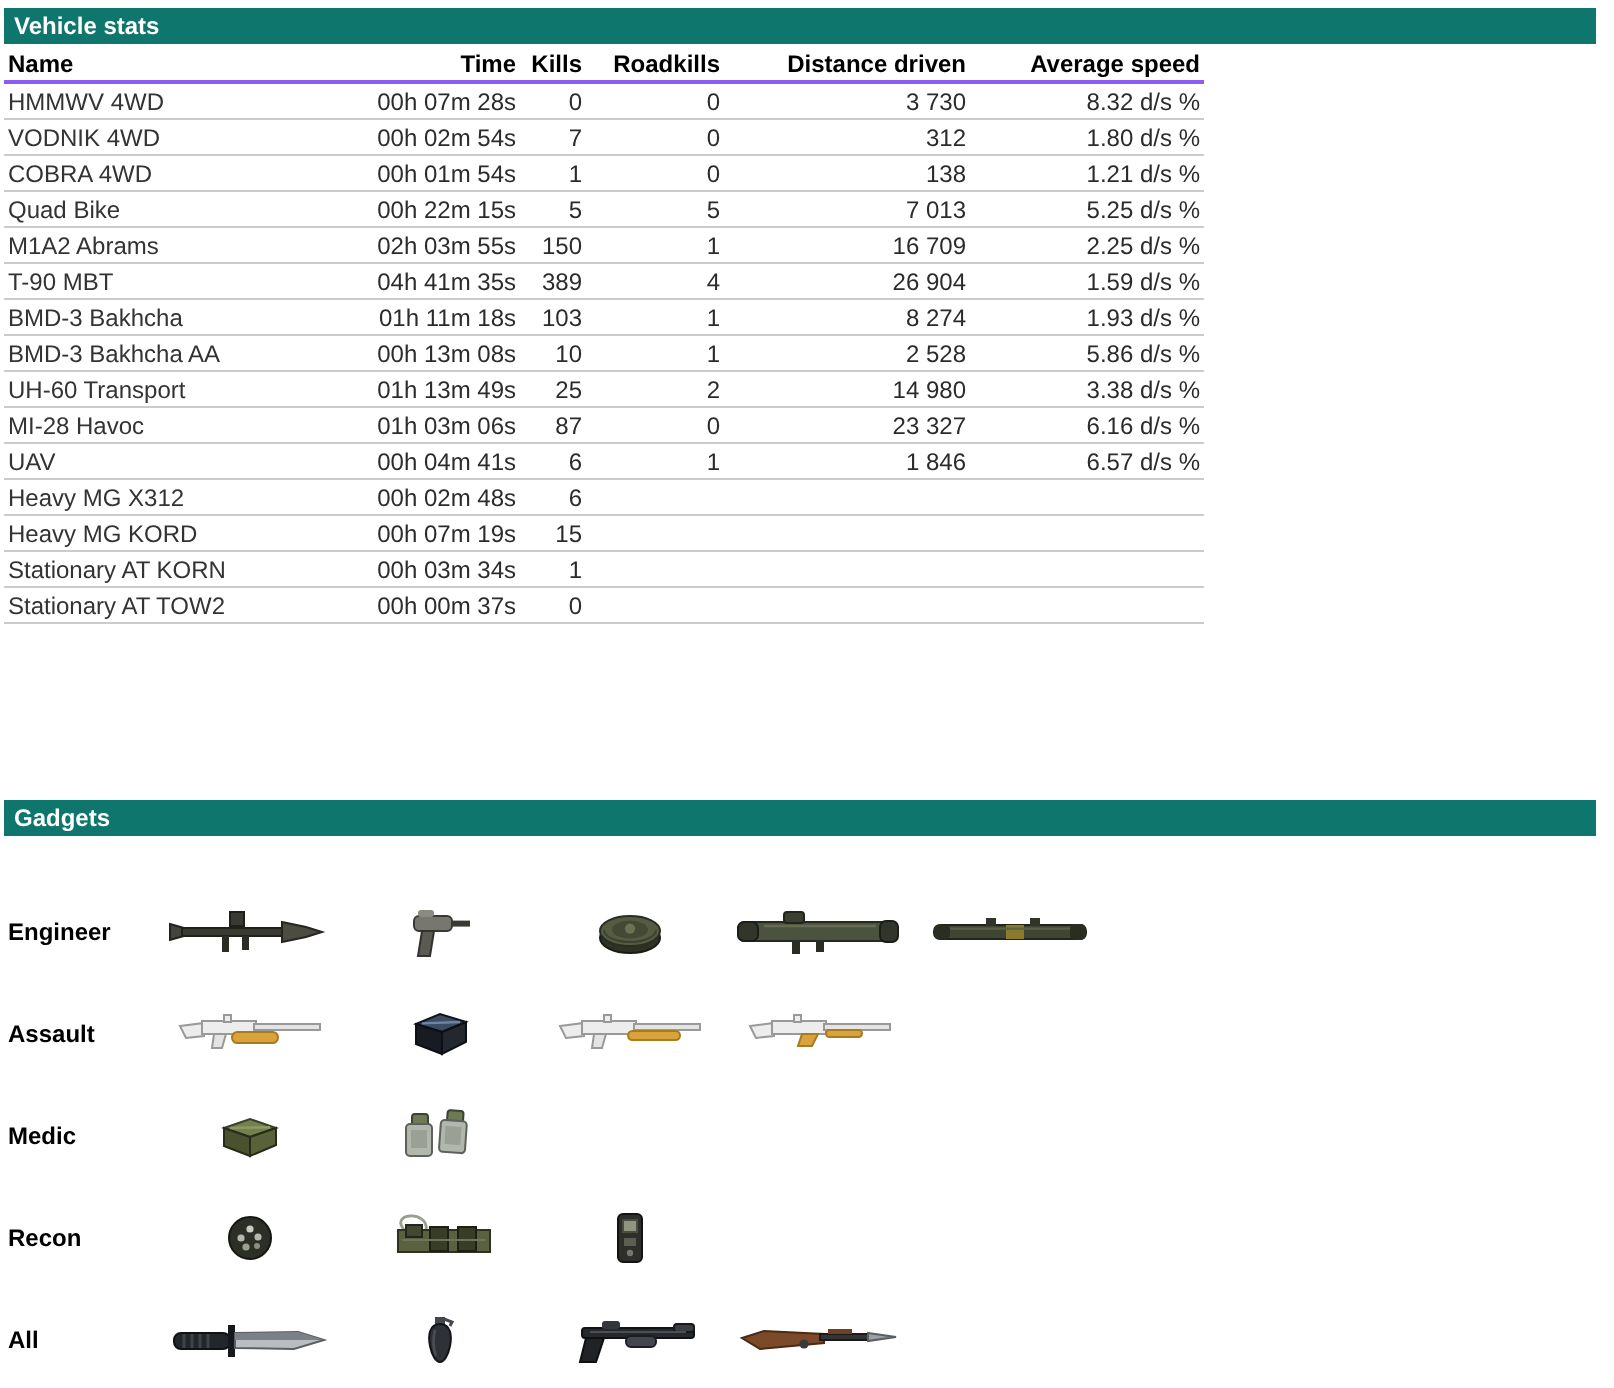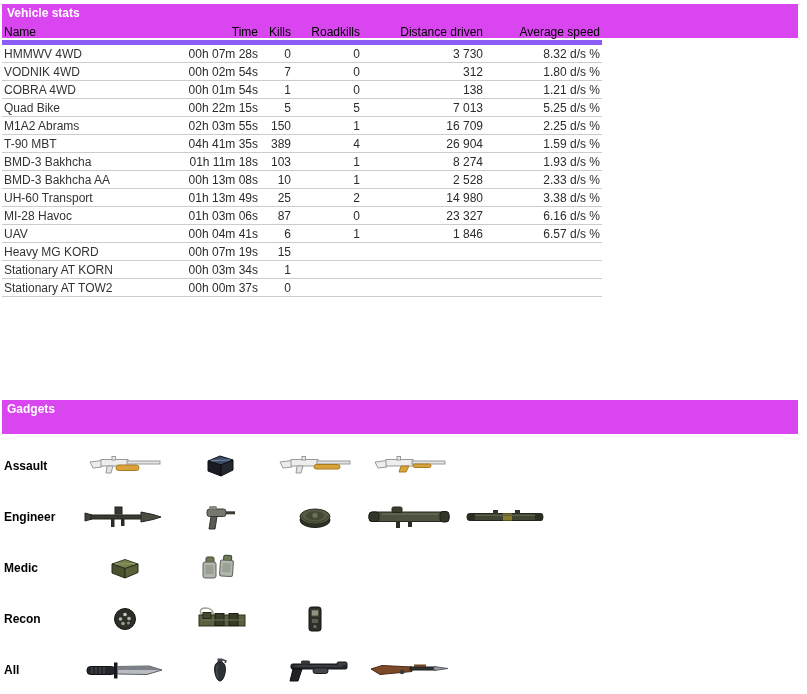--- a/index.html
+++ b/index.html
@@ -1,25 +1,25 @@
 <!DOCTYPE html>
 <html><head>
 <meta charset="utf-8">
 <style>
   html,body{margin:0;padding:0;background:#fff;}
   .page{position:relative;width:807px;height:694px;background:#fff;overflow:hidden;
         font-family:"Liberation Sans",sans-serif;}
-  .section-bar{position:absolute;left:2px;width:791px;height:34px;background:#d946ef;
+  .section-bar{position:absolute;left:2px;width:791px;height:18px;background:#0f766e;
         color:#fff;font-size:12px;font-weight:bold;line-height:18px;padding-left:5px;}
   #bar-vehicle{top:4px;}
   #bar-gadgets{top:400px;}
   table.stats{position:absolute;left:2px;top:24px;width:600px;border-collapse:collapse;
         table-layout:fixed;font-size:12px;color:#222;}
-  table.stats th{font-weight:normal;color:#000;text-align:right;padding:1px 2px;height:14px;
-        border-bottom:5px solid #8b5cf6;white-space:nowrap;}
+  table.stats th{font-weight:bold;color:#000;text-align:right;padding:1px 2px;height:14px;
+        border-bottom:2px solid #8b5cf6;white-space:nowrap;}
   table.stats th.col-name{text-align:left;}
   table.stats td{text-align:right;padding:0 2px;height:17px;border-bottom:1px solid #ccc;
         white-space:nowrap;color:#2b2b2b;}
   table.stats td.cell-name{text-align:left;color:#333;}
   .gadget-rows{position:absolute;left:2px;top:440px;width:560px;}
   .gadget-row{display:flex;height:51px;align-items:center;}
   .gadget-label{width:73px;font-weight:bold;font-size:12px;color:#000;padding-left:2px;}
   .gadget-cell{width:95px;height:51px;display:flex;justify-content:center;align-items:center;}
   .gicon{display:inline-flex;}
   .gicon svg{display:block;}
@@ -108,21 +108,21 @@
           <td class="cell-roadkills">1</td>
           <td class="cell-distance">8 274</td>
           <td class="cell-speed">1.93 d/s %</td>
         </tr>
         <tr>
           <td class="cell-name">BMD-3 Bakhcha AA</td>
           <td class="cell-time">00h 13m 08s</td>
           <td class="cell-kills">10</td>
           <td class="cell-roadkills">1</td>
           <td class="cell-distance">2 528</td>
-          <td class="cell-speed">2.33 d/s %</td>
+          <td class="cell-speed">5.86 d/s %</td>
         </tr>
         <tr>
           <td class="cell-name">UH-60 Transport</td>
           <td class="cell-time">01h 13m 49s</td>
           <td class="cell-kills">25</td>
           <td class="cell-roadkills">2</td>
           <td class="cell-distance">14 980</td>
           <td class="cell-speed">3.38 d/s %</td>
         </tr>
         <tr>
@@ -135,20 +135,28 @@
         </tr>
         <tr>
           <td class="cell-name">UAV</td>
           <td class="cell-time">00h 04m 41s</td>
           <td class="cell-kills">6</td>
           <td class="cell-roadkills">1</td>
           <td class="cell-distance">1 846</td>
           <td class="cell-speed">6.57 d/s %</td>
         </tr>
         <tr>
+          <td class="cell-name">Heavy MG X312</td>
+          <td class="cell-time">00h 02m 48s</td>
+          <td class="cell-kills">6</td>
+          <td class="cell-roadkills"></td>
+          <td class="cell-distance"></td>
+          <td class="cell-speed"></td>
+        </tr>
+        <tr>
           <td class="cell-name">Heavy MG KORD</td>
           <td class="cell-time">00h 07m 19s</td>
           <td class="cell-kills">15</td>
           <td class="cell-roadkills"></td>
           <td class="cell-distance"></td>
           <td class="cell-speed"></td>
         </tr>
         <tr>
           <td class="cell-name">Stationary AT KORN</td>
           <td class="cell-time">00h 03m 34s</td>
@@ -166,70 +174,20 @@
           <td class="cell-speed"></td>
         </tr>
       </tbody>
   </table>
 
   <div class="section-bar" id="bar-gadgets">
     <span>Gadgets</span>
   </div>
 
   <div class="gadget-rows">
-      <div class="gadget-row">
-        <div class="gadget-label">Assault</div>
-        <div class="gadget-cell">
-          <span class="gicon">
-            <svg width="74" height="26" viewBox="0 0 74 26">
-              <path d="M2 9 L14 7.5 L14 14 L5 15 Z" fill="#ededed" stroke="#999" stroke-width="1"></path>
-              <rect x="13" y="6.5" width="27" height="6.5" fill="#ededed" stroke="#999"></rect>
-              <rect x="39" y="8" width="33" height="3" fill="#e4e4e4" stroke="#999"></rect>
-              <rect x="24" y="3.5" width="3.5" height="3.5" fill="#ededed" stroke="#999"></rect>
-              <path d="M19 13 L25 13 L23 20 L18 20 Z" fill="#e4e4e4" stroke="#999"></path>
-              <rect x="28" y="12" width="23" height="5.5" rx="2.7" fill="#d9a33c" stroke="#a87b1f"></rect>
-            </svg>
-          </span>
-        </div>
-        <div class="gadget-cell">
-          <span class="gicon">
-            <svg width="36" height="28" viewBox="0 0 36 28">
-              <polygon points="6,9 18,4 31,8 19,13" fill="#3c4c63" stroke="#10151c"></polygon>
-              <polygon points="6,9 19,13 19,24 6,19" fill="#181c22" stroke="#0c0f13"></polygon>
-              <polygon points="19,13 31,8 31,18 19,24" fill="#23282f" stroke="#0c0f13"></polygon>
-              <line x1="9" y1="8.7" x2="28" y2="8" stroke="#6d84a5" stroke-width="1.2"></line>
-            </svg>
-          </span>
-        </div>
-        <div class="gadget-cell">
-          <span class="gicon">
-            <svg width="74" height="26" viewBox="0 0 74 26">
-              <path d="M2 9 L14 7.5 L14 14 L5 15 Z" fill="#ededed" stroke="#999" stroke-width="1"></path>
-              <rect x="13" y="6.5" width="27" height="6.5" fill="#ededed" stroke="#999"></rect>
-              <rect x="39" y="8" width="33" height="3" fill="#e4e4e4" stroke="#999"></rect>
-              <rect x="24" y="3.5" width="3.5" height="3.5" fill="#ededed" stroke="#999"></rect>
-              <path d="M19 13 L25 13 L23 20 L18 20 Z" fill="#e4e4e4" stroke="#999"></path>
-              <rect x="36" y="11.5" width="26" height="4.5" rx="2.2" fill="#d9a33c" stroke="#a87b1f"></rect>
-            </svg>
-          </span>
-        </div>
-        <div class="gadget-cell">
-          <span class="gicon">
-            <svg width="74" height="26" viewBox="0 0 74 26">
-              <path d="M2 9 L14 7.5 L14 14 L5 15 Z" fill="#ededed" stroke="#999" stroke-width="1"></path>
-              <rect x="13" y="6.5" width="27" height="6.5" fill="#ededed" stroke="#999"></rect>
-              <rect x="39" y="8" width="33" height="3" fill="#e4e4e4" stroke="#999"></rect>
-              <rect x="24" y="3.5" width="3.5" height="3.5" fill="#ededed" stroke="#999"></rect>
-              <path d="M28 13 L36 13 L33 19 L26 19 Z" fill="#d9a33c" stroke="#a87b1f"></path>
-              <rect x="40" y="11" width="18" height="3.5" rx="1.7" fill="#d9a33c" stroke="#a87b1f"></rect>
-            </svg>
-          </span>
-        </div>
-        <div class="gadget-cell"></div>
-      </div>
       <div class="gadget-row">
         <div class="gadget-label">Engineer</div>
         <div class="gadget-cell">
           <span class="gicon">
             <svg width="84" height="30" viewBox="0 0 84 30">
               <polygon points="2,11 9,13 9,17 2,19" fill="#44443c" stroke="#22221e"></polygon>
               <rect x="8" y="13" width="52" height="4" fill="#3a3a34" stroke="#202019"></rect>
               <polygon points="58,10 70,12.5 78,15 70,17.5 58,20" fill="#4c4c42" stroke="#26261f"></polygon>
               <rect x="32" y="5" width="7" height="7" fill="#3a3a34" stroke="#202019"></rect>
               <rect x="28" y="17" width="3.5" height="8" fill="#2c2c26"></rect>
@@ -277,20 +235,70 @@
               <rect x="4" y="7.5" width="76" height="7" rx="3" fill="#3f4433" stroke="#22261a"></rect>
               <rect x="4" y="7.5" width="8" height="7" rx="2.5" fill="#2a2e20"></rect>
               <rect x="72" y="7" width="8" height="8" rx="2.5" fill="#2a2e20"></rect>
               <rect x="40" y="7.5" width="9" height="7" fill="#8a7a2e"></rect>
               <rect x="30" y="4" width="5" height="4" fill="#30342a"></rect>
               <rect x="52" y="4" width="5" height="4" fill="#30342a"></rect>
               <line x1="12" y1="9.3" x2="72" y2="9.3" stroke="#5b6148" stroke-width="1.2"></line>
             </svg>
           </span>
         </div>
+      </div>
+      <div class="gadget-row">
+        <div class="gadget-label">Assault</div>
+        <div class="gadget-cell">
+          <span class="gicon">
+            <svg width="74" height="26" viewBox="0 0 74 26">
+              <path d="M2 9 L14 7.5 L14 14 L5 15 Z" fill="#ededed" stroke="#999" stroke-width="1"></path>
+              <rect x="13" y="6.5" width="27" height="6.5" fill="#ededed" stroke="#999"></rect>
+              <rect x="39" y="8" width="33" height="3" fill="#e4e4e4" stroke="#999"></rect>
+              <rect x="24" y="3.5" width="3.5" height="3.5" fill="#ededed" stroke="#999"></rect>
+              <path d="M19 13 L25 13 L23 20 L18 20 Z" fill="#e4e4e4" stroke="#999"></path>
+              <rect x="28" y="12" width="23" height="5.5" rx="2.7" fill="#d9a33c" stroke="#a87b1f"></rect>
+            </svg>
+          </span>
+        </div>
+        <div class="gadget-cell">
+          <span class="gicon">
+            <svg width="36" height="28" viewBox="0 0 36 28">
+              <polygon points="6,9 18,4 31,8 19,13" fill="#3c4c63" stroke="#10151c"></polygon>
+              <polygon points="6,9 19,13 19,24 6,19" fill="#181c22" stroke="#0c0f13"></polygon>
+              <polygon points="19,13 31,8 31,18 19,24" fill="#23282f" stroke="#0c0f13"></polygon>
+              <line x1="9" y1="8.7" x2="28" y2="8" stroke="#6d84a5" stroke-width="1.2"></line>
+            </svg>
+          </span>
+        </div>
+        <div class="gadget-cell">
+          <span class="gicon">
+            <svg width="74" height="26" viewBox="0 0 74 26">
+              <path d="M2 9 L14 7.5 L14 14 L5 15 Z" fill="#ededed" stroke="#999" stroke-width="1"></path>
+              <rect x="13" y="6.5" width="27" height="6.5" fill="#ededed" stroke="#999"></rect>
+              <rect x="39" y="8" width="33" height="3" fill="#e4e4e4" stroke="#999"></rect>
+              <rect x="24" y="3.5" width="3.5" height="3.5" fill="#ededed" stroke="#999"></rect>
+              <path d="M19 13 L25 13 L23 20 L18 20 Z" fill="#e4e4e4" stroke="#999"></path>
+              <rect x="36" y="11.5" width="26" height="4.5" rx="2.2" fill="#d9a33c" stroke="#a87b1f"></rect>
+            </svg>
+          </span>
+        </div>
+        <div class="gadget-cell">
+          <span class="gicon">
+            <svg width="74" height="26" viewBox="0 0 74 26">
+              <path d="M2 9 L14 7.5 L14 14 L5 15 Z" fill="#ededed" stroke="#999" stroke-width="1"></path>
+              <rect x="13" y="6.5" width="27" height="6.5" fill="#ededed" stroke="#999"></rect>
+              <rect x="39" y="8" width="33" height="3" fill="#e4e4e4" stroke="#999"></rect>
+              <rect x="24" y="3.5" width="3.5" height="3.5" fill="#ededed" stroke="#999"></rect>
+              <path d="M28 13 L36 13 L33 19 L26 19 Z" fill="#d9a33c" stroke="#a87b1f"></path>
+              <rect x="40" y="11" width="18" height="3.5" rx="1.7" fill="#d9a33c" stroke="#a87b1f"></rect>
+            </svg>
+          </span>
+        </div>
+        <div class="gadget-cell"></div>
       </div>
       <div class="gadget-row">
         <div class="gadget-label">Medic</div>
         <div class="gadget-cell">
           <span class="gicon">
             <svg width="36" height="26" viewBox="0 0 36 26">
               <polygon points="5,9 18,4.5 31,9 18,13.5" fill="#74804e" stroke="#39402a"></polygon>
               <polygon points="5,9 18,13.5 18,23 5,18" fill="#49512f" stroke="#272c19"></polygon>
               <polygon points="18,13.5 31,9 31,17.5 18,23" fill="#596138" stroke="#272c19"></polygon>
               <line x1="8" y1="9" x2="28" y2="8.6" stroke="#8d9a63" stroke-width="1.2"></line>

